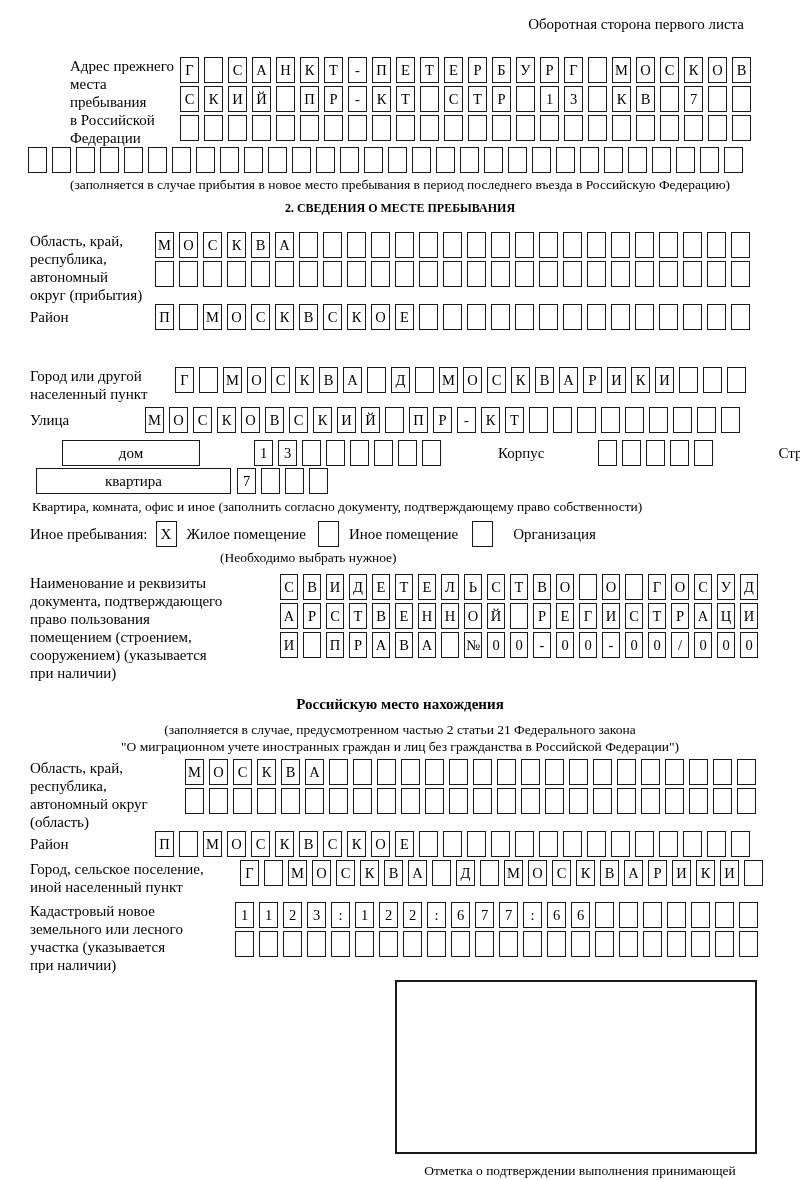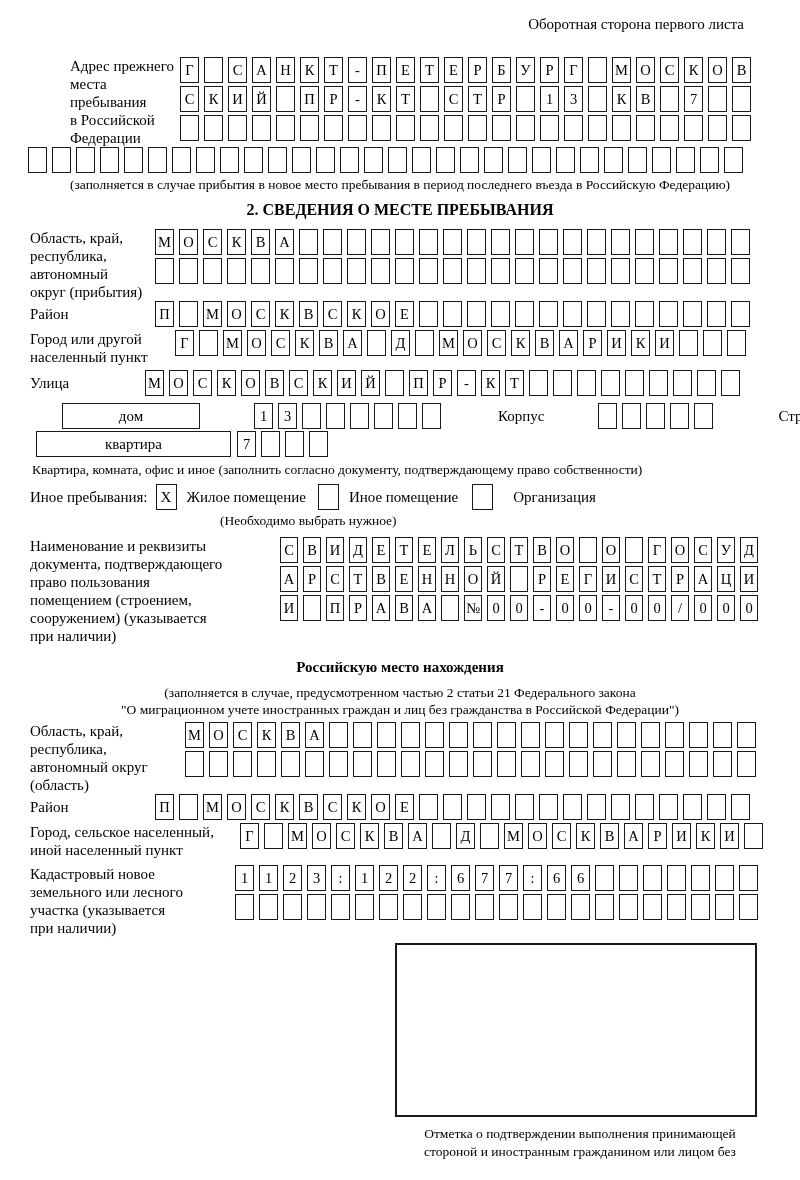--- a/index.html
+++ b/index.html
@@ -26,21 +26,21 @@
     flex:none; height:26px; border:1.6px solid #1a1a1a; display:flex;
     align-items:center; justify-content:center; font-size:15px;
   }
   .checkbox {
     flex:none; width:21px; height:26px; border:1.6px solid #1a1a1a; display:flex;
     align-items:center; justify-content:center; font-size:15px;
   }
 
   .note { font-size:13.5px; line-height:17px; }
   .center { text-align:center; }
-  .section-title { text-align:center; font-weight:bold; font-size:16px; margin:8px 0 10px 0; }
+  .section-title { text-align:center; font-weight:bold; font-size:12px; margin:8px 0 16px 0; }
   .fact-title { text-align:center; font-weight:bold; font-size:15px; margin:14px 0 8px 0; }
 
   .stamp-box { width:362px; height:174px; border:2px solid #1a1a1a; margin:6px 0 0 365px; }
   .stamp-caption { width:420px; margin:8px 0 0 340px; text-align:center; font-size:13.5px; line-height:18px; }
 </style>
 </head>
 <body>
 
 <div class="page">
 
@@ -259,21 +259,21 @@
         <span class="cell"></span>
         <span class="cell"></span>
         <span class="cell"></span>
         <span class="cell"></span>
         <span class="cell"></span>
         <span class="cell"></span>
         <span class="cell"></span>
       </div>
   </div>
 
-  <div class="flexrow" style="min-height:40px;">
+  <div class="flexrow" style="min-height:40px;margin-top:34px;">
     <div class="label" style="width:145px;">
         <div>Город или другой</div>
         <div>населенный пункт</div>
       </div>
     <div class="cellrow">
         <span class="cell">Г</span>
         <span class="cell"></span>
         <span class="cell">М</span>
         <span class="cell">О</span>
         <span class="cell">С</span>
@@ -558,21 +558,21 @@
         <span class="cell"></span>
         <span class="cell"></span>
         <span class="cell"></span>
         <span class="cell"></span>
         <span class="cell"></span>
       </div>
   </div>
 
   <div class="flexrow" style="min-height:42px;">
     <div class="label" style="width:210px;">
-        <div>Город, сельское населенный,</div>
+        <div>Город, сельское поселение,</div>
         <div>иной населенный пункт</div>
       </div>
     <div class="cellrow">
         <span class="cell">Г</span>
         <span class="cell"></span>
         <span class="cell">М</span>
         <span class="cell">О</span>
         <span class="cell">С</span>
         <span class="cell">К</span>
         <span class="cell">В</span>

